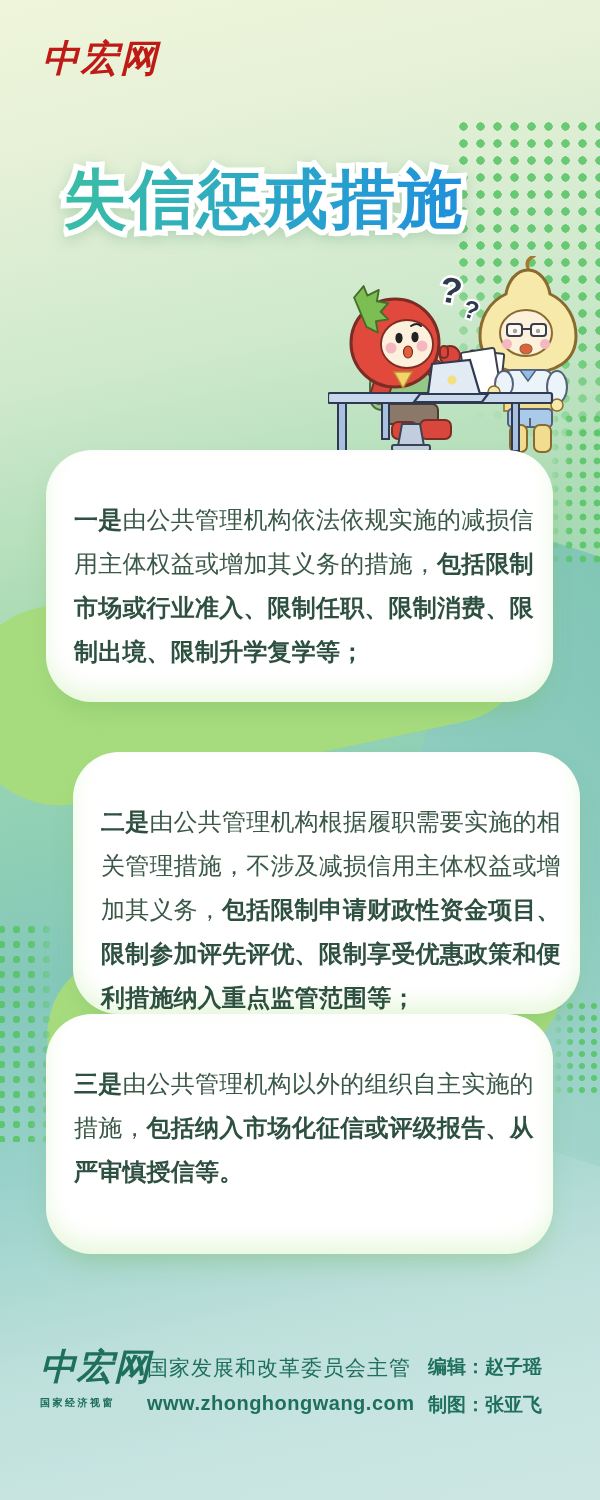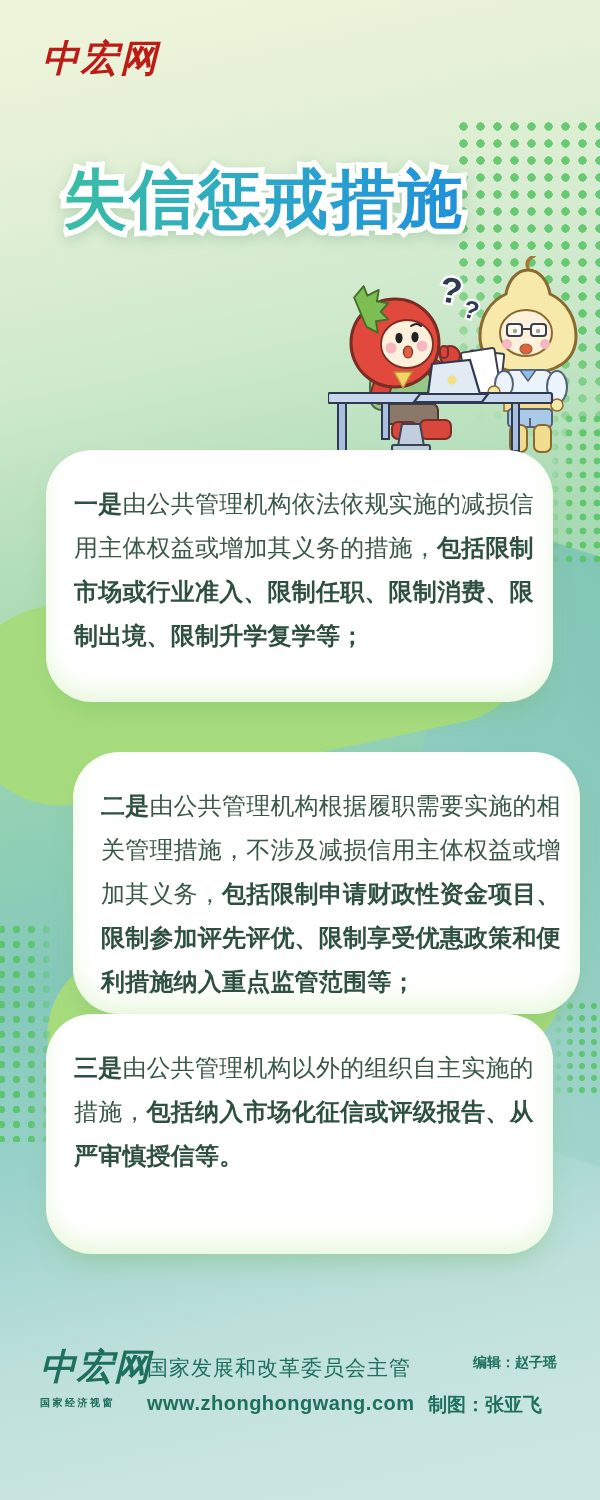--- a/index.html
+++ b/index.html
@@ -81,21 +81,21 @@
   }
   .title-line .fill{
     position:relative;
     background:linear-gradient(102deg,var(--title-grad-start) 0%,var(--title-grad-mid) 52%,var(--title-grad-end) 100%);
     -webkit-background-clip:text;background-clip:text;color:transparent;
   }
   
   .card{
     position:absolute;left:46px;width:507px;background:#fff;border-radius:46px;
     box-shadow:0 14px 26px -8px rgba(120,185,105,.45), inset 0 -12px 20px rgba(195,235,165,.35);
-    padding:32px 15px 0 28px;
+    padding:48px 15px 0 28px;
   }
   .card-1{top:450px;height:252px;}
   .card-2{top:752px;height:262px;margin-left:27px;}
   .card-3{top:1014px;height:240px;}
   .card-text{
     font-size:24px;line-height:44px;color:var(--card-text);
     letter-spacing:.2px;text-align:left;
   }
   .card-text .seg-bold{font-weight:800;color:var(--card-text-bold);}
   
@@ -103,21 +103,21 @@
   
   .footer{position:absolute;left:0;top:1340px;width:600px;height:120px;color:var(--footer-green);}
   .footer-logo{
     position:absolute;left:40px;top:8px;
     font-family:"DejaVu Serif","Liberation Serif",serif;
     font-weight:800;font-style:italic;font-size:36px;line-height:1;letter-spacing:1px;
   }
   .footer-sub{position:absolute;left:40px;top:56px;font-size:10px;letter-spacing:2.5px;font-weight:600;}
   .footer-supervisor{position:absolute;left:147px;top:14px;font-size:21px;font-weight:400;letter-spacing:1px;}
   .footer-site{position:absolute;left:147px;top:52px;font-size:20px;font-weight:700;letter-spacing:.5px;}
-  .footer-editor{position:absolute;left:428px;top:14px;font-size:14px;font-weight:600;margin-left:45px;}
+  .footer-editor{position:absolute;left:428px;top:14px;font-size:19px;font-weight:600;}
   .footer-illustrator{position:absolute;left:428px;top:52px;font-size:19px;font-weight:600;}
 </style>
 </head>
 <body>
 
 <div class="bg-base"></div>
 <div class="teal-wedge"></div>
 <div class="band band-1"></div>
 <div class="band band-2"></div>
 <div class="dots dots-tr"></div>

